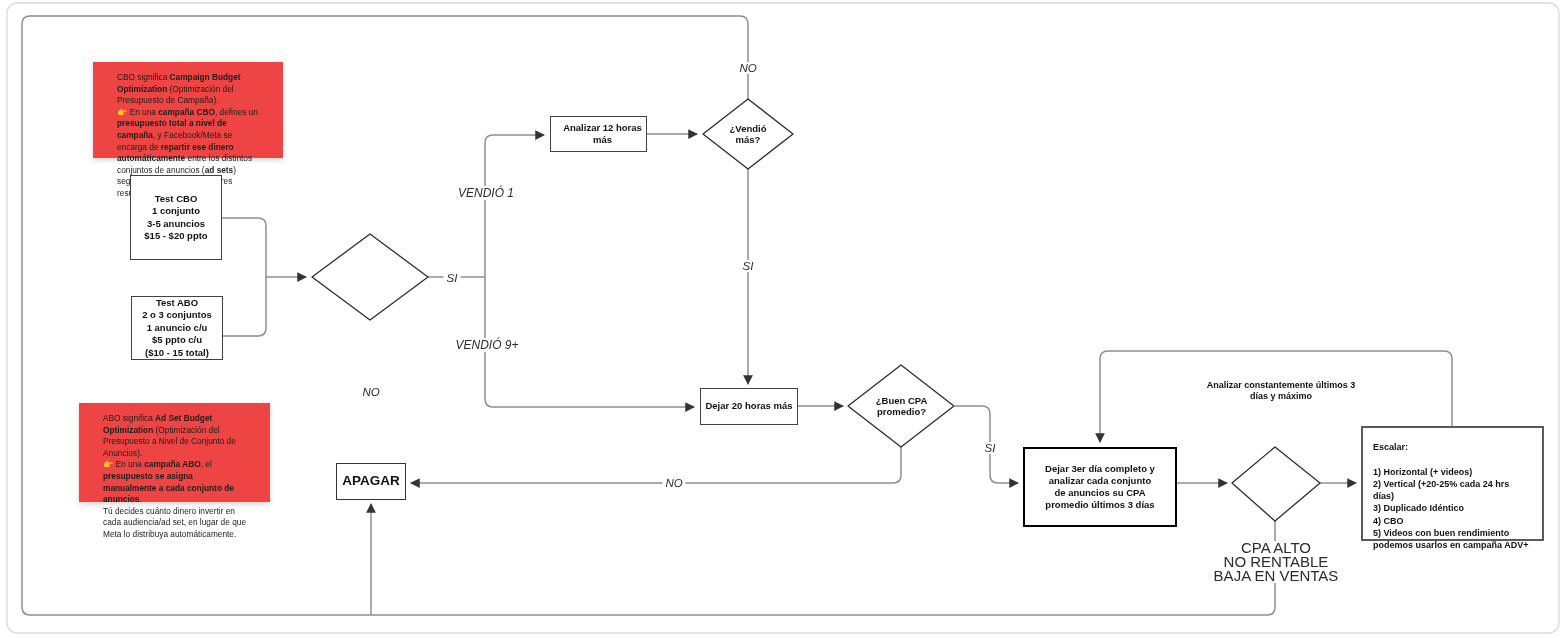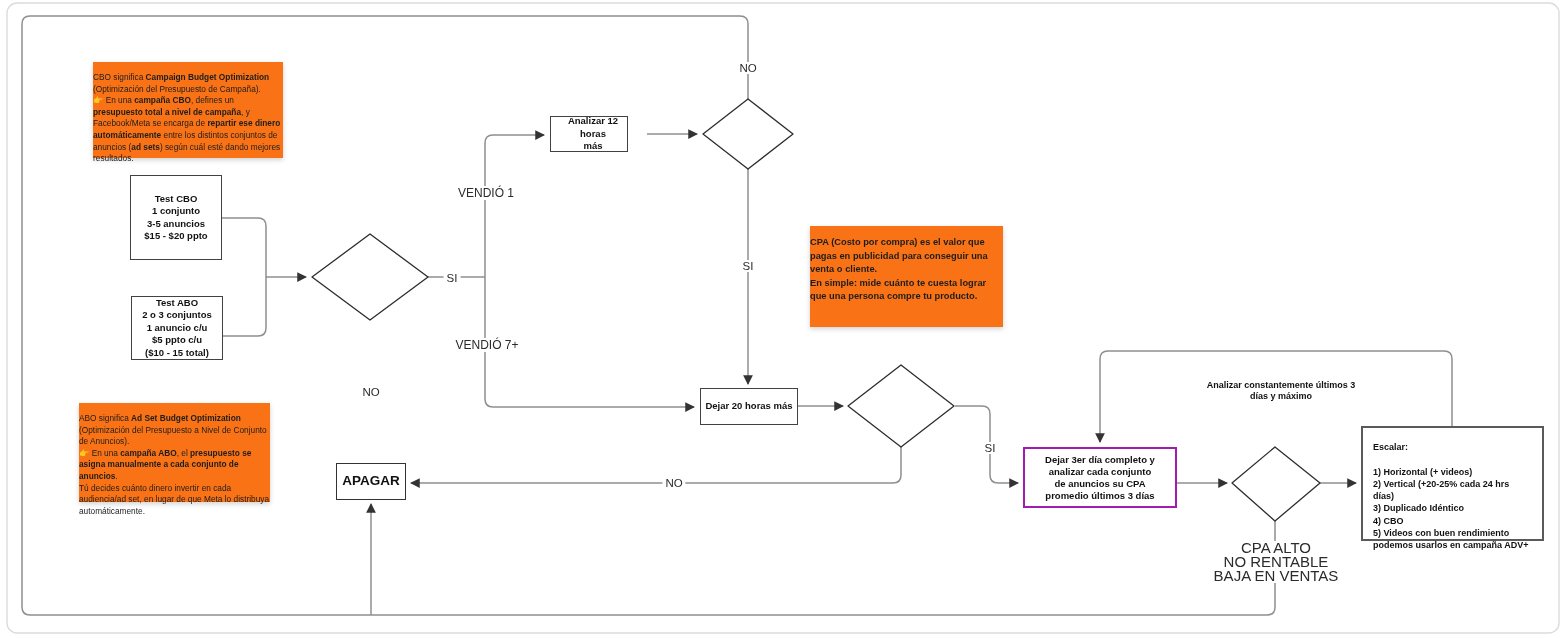--- a/index.html
+++ b/index.html
@@ -14,59 +14,59 @@
   
   .node {
     position:absolute; box-sizing:border-box; background:#fff;
     border:1.6px solid #424242;
     display:flex; align-items:center; justify-content:center;
     text-align:center; font-weight:700; font-size:9.5px; line-height:12.5px;
     color:#111;
   }
   .node-test-cbo   { left:130px; top:175px; width:92px;  height:85px; }
   .node-test-abo   { left:131px; top:296px; width:92px;  height:64px; }
-  .node-analizar12 { left:550px; top:116px; width:78px;  height:36px;padding-left:8px; }
+  .node-analizar12 { left:550px; top:116px; width:97px;  height:36px;padding-left:8px; }
   .node-dejar24    { left:700px; top:388px; width:98px;  height:37px; }
   .node-apagar     { left:336px; top:463px; width:70px;  height:37px; font-size:13.5px; border-color:#333; }
-  .node-dejar3er   { left:1023px; top:447px; width:154px; height:61px; border:2px solid #a21caf; line-height:12px; }
+  .node-dejar3er   { left:1023px; top:447px; width:154px; height:80px; border:2px solid #000000; line-height:12px; }
   .node-escalar    { left:1361px; top:426px; width:183px; height:115px; border:2px solid #5a5a5a;
                      align-items:flex-start; justify-content:flex-start; text-align:left;
                      padding:13px 10px; font-size:9px; line-height:12.3px; }
 
   
   .decision {
     position:absolute; display:flex; align-items:center; justify-content:center;
     text-align:center; font-weight:700; font-size:9.5px; line-height:11.5px; color:#111;
   }
   .dec-1 { left:312px; top:234px; width:116px; height:86px; }
   .dec-2 { left:703px; top:99px;  width:90px;  height:70px; }
   .dec-3 { left:848px; top:365px; width:107px; height:82px; }
   .dec-4 { left:1232px; top:447px; width:88px; height:74px; }
 
   
   .lbl {
     position:absolute; transform:translate(-50%,-50%);
     background:#fff; padding:0 3px; white-space:nowrap;
-    font-size:11.5px; color:#2b2b2b;
+    font-size:11.5px; color:#2b2b2b;font-style:italic;
   }
   .lbl-block {
     position:absolute; transform:translate(-50%,0);
     background:#fff; text-align:center; white-space:nowrap;
     font-size:15px; line-height:14px; color:#2b2b2b; padding:0 4px;
   }
   .lbl-bold {
     position:absolute; transform:translate(-50%,0);
     text-align:center; white-space:nowrap;
     font-weight:700; font-size:9px; line-height:10.5px; color:#111;
   }
 
   
   .note {
-    position:absolute; box-sizing:border-box; background:#f97316;
-    padding:10px 0; font-size:8.3px; line-height:11.6px; color:#1d1d1d;
+    position:absolute; box-sizing:border-box; background:#ef4444;
+    padding:10px 24px; font-size:8.3px; line-height:11.6px; color:#1d1d1d;
     box-shadow:0 2px 5px rgba(0,0,0,0.18);
   }
   .note-cbo { left:93px;  top:62px;  width:190px; height:96px;  }
   .note-abo { left:79px;  top:403px; width:191px; height:99px;  }
   .note-cpa { left:810px; top:226px; width:193px; height:101px;
               font-weight:700; font-size:9.3px; line-height:13.6px; }
 </style>
 </head>
 <body>
 
@@ -119,23 +119,20 @@
       </g>
     </g>
   </svg>
 
   <div class="note note-cbo">
     <span><span style="font-weight: 400;">CBO significa </span><span style="font-weight: 700;">Campaign Budget Optimization</span><span style="font-weight: 400;"> (Optimización del Presupuesto de Campaña).</span><br><span style="font-weight: 400;">👉 En una </span><span style="font-weight: 700;">campaña CBO</span><span style="font-weight: 400;">, defines un </span><span style="font-weight: 700;">presupuesto total a nivel de campaña</span><span style="font-weight: 400;">, y Facebook/Meta se encarga de </span><span style="font-weight: 700;">repartir ese dinero automáticamente</span><span style="font-weight: 400;"> entre los distintos conjuntos de anuncios (</span><span style="font-weight: 700;">ad sets</span><span style="font-weight: 400;">) según cuál esté dando mejores resultados.</span></span>
   </div>
   <div class="note note-abo">
     <span><span style="font-weight: 400;">ABO significa </span><span style="font-weight: 700;">Ad Set Budget Optimization</span><span style="font-weight: 400;"> (Optimización del Presupuesto a Nivel de Conjunto de Anuncios).</span><br><span style="font-weight: 400;">👉 En una </span><span style="font-weight: 700;">campaña ABO</span><span style="font-weight: 400;">, el </span><span style="font-weight: 700;">presupuesto se asigna manualmente a cada conjunto de anuncios</span><span style="font-weight: 400;">.</span><br><span style="font-weight: 400;">Tú decides cuánto dinero invertir en cada audiencia/ad set, en lugar de que Meta lo distribuya automáticamente.</span></span>
   </div>
-  <div class="note note-cpa">
-    <span><span style="font-weight: 700;">CPA (Costo por compra) es el valor que pagas en publicidad para conseguir una venta o cliente.</span><br><span style="font-weight: 700;">En simple: mide cuánto te cuesta lograr que una persona compre tu producto.</span></span>
-  </div>
 
   <div class="node node-test-cbo">
     <span>Test CBO<br>1 conjunto<br>3-5 anuncios<br>$15 - $20 ppto</span>
   </div>
   <div class="node node-test-abo">
     <span>Test ABO<br>2 o 3 conjuntos<br>1 anuncio c/u<br>$5 ppto c/u<br>($10 - 15 total)</span>
   </div>
   <div class="node node-analizar12">
     <span>Analizar 12 horas<br>más</span>
   </div>
@@ -145,25 +142,31 @@
   <div class="node node-apagar">
     <span>APAGAR</span>
   </div>
   <div class="node node-dejar3er">
     <span>Dejar 3er día completo y<br>analizar cada conjunto<br>de anuncios su CPA<br>promedio últimos 3 días</span>
   </div>
   <div class="node node-escalar">
     <span>Escalar:<br><br>1) Horizontal (+ videos)<br>2) Vertical (+20-25% cada 24 hrs días)<br>3) Duplicado Idéntico<br>4) CBO<br>5) Videos con buen rendimiento<br>podemos usarlos en campaña ADV+</span>
   </div>
 
+  <div class="decision dec-2">
+    <span>¿Vendió<br>más?</span>
+  </div>
+  <div class="decision dec-3">
+    <span>¿Buen CPA<br>promedio?</span>
+  </div>
 
   <span class="lbl" style="left:452px; top:278px;">SI</span>
   <span class="lbl" style="left:371px; top:392px;">NO</span>
   <span class="lbl" style="left:486px; top:193px; font-size:12px;">VENDIÓ 1</span>
-  <span class="lbl" style="left:487px; top:345px; font-size:12px;">VENDIÓ 7+</span>
+  <span class="lbl" style="left:487px; top:345px; font-size:12px;">VENDIÓ 9+</span>
   <span class="lbl" style="left:748px; top:68px;">NO</span>
   <span class="lbl" style="left:748px; top:266px;">SI</span>
   <span class="lbl" style="left:674px; top:483px;">NO</span>
   <span class="lbl" style="left:990px; top:448px;">SI</span>
 
   <div class="lbl-block" style="left:1276px; top:541px;">
     <span>CPA ALTO<br>NO RENTABLE<br>BAJA EN VENTAS</span>
   </div>
   <div class="lbl-bold" style="left:1281px; top:380px;">
     <span>Analizar constantemente últimos 3<br>días y máximo</span>

